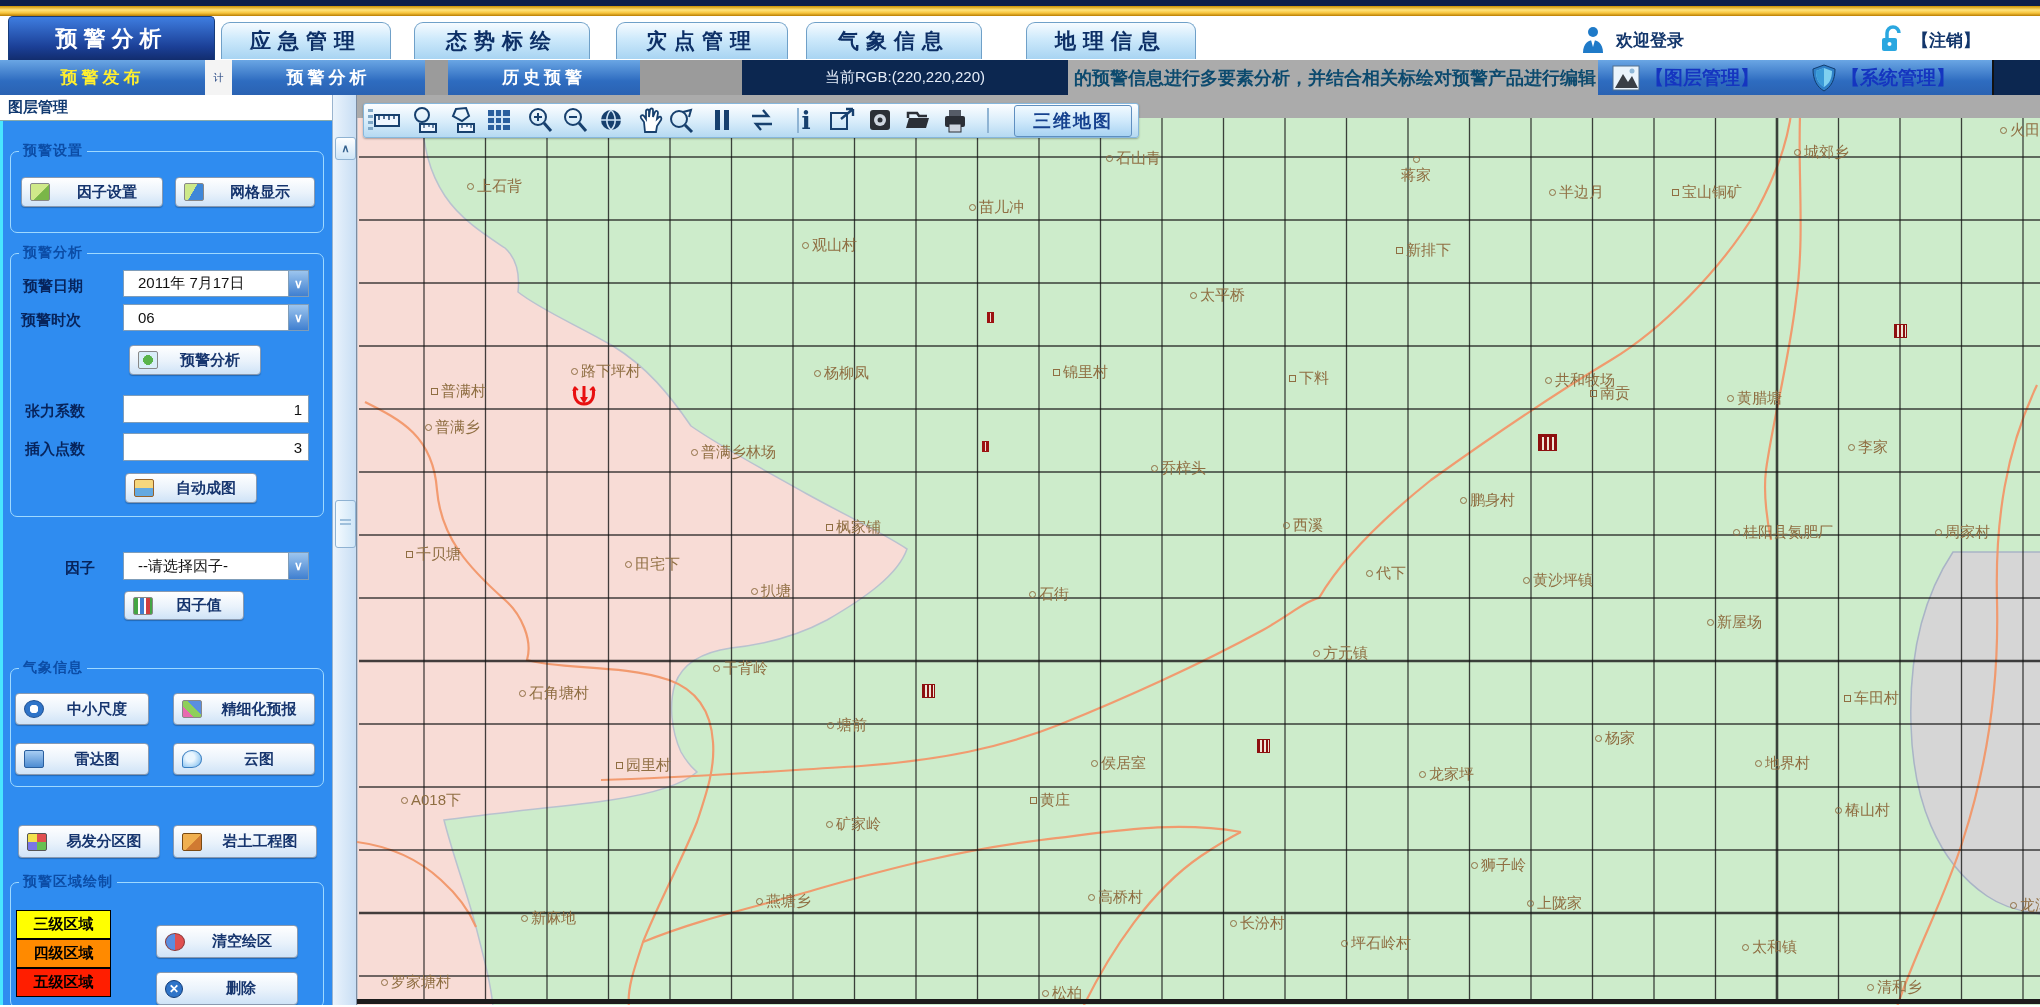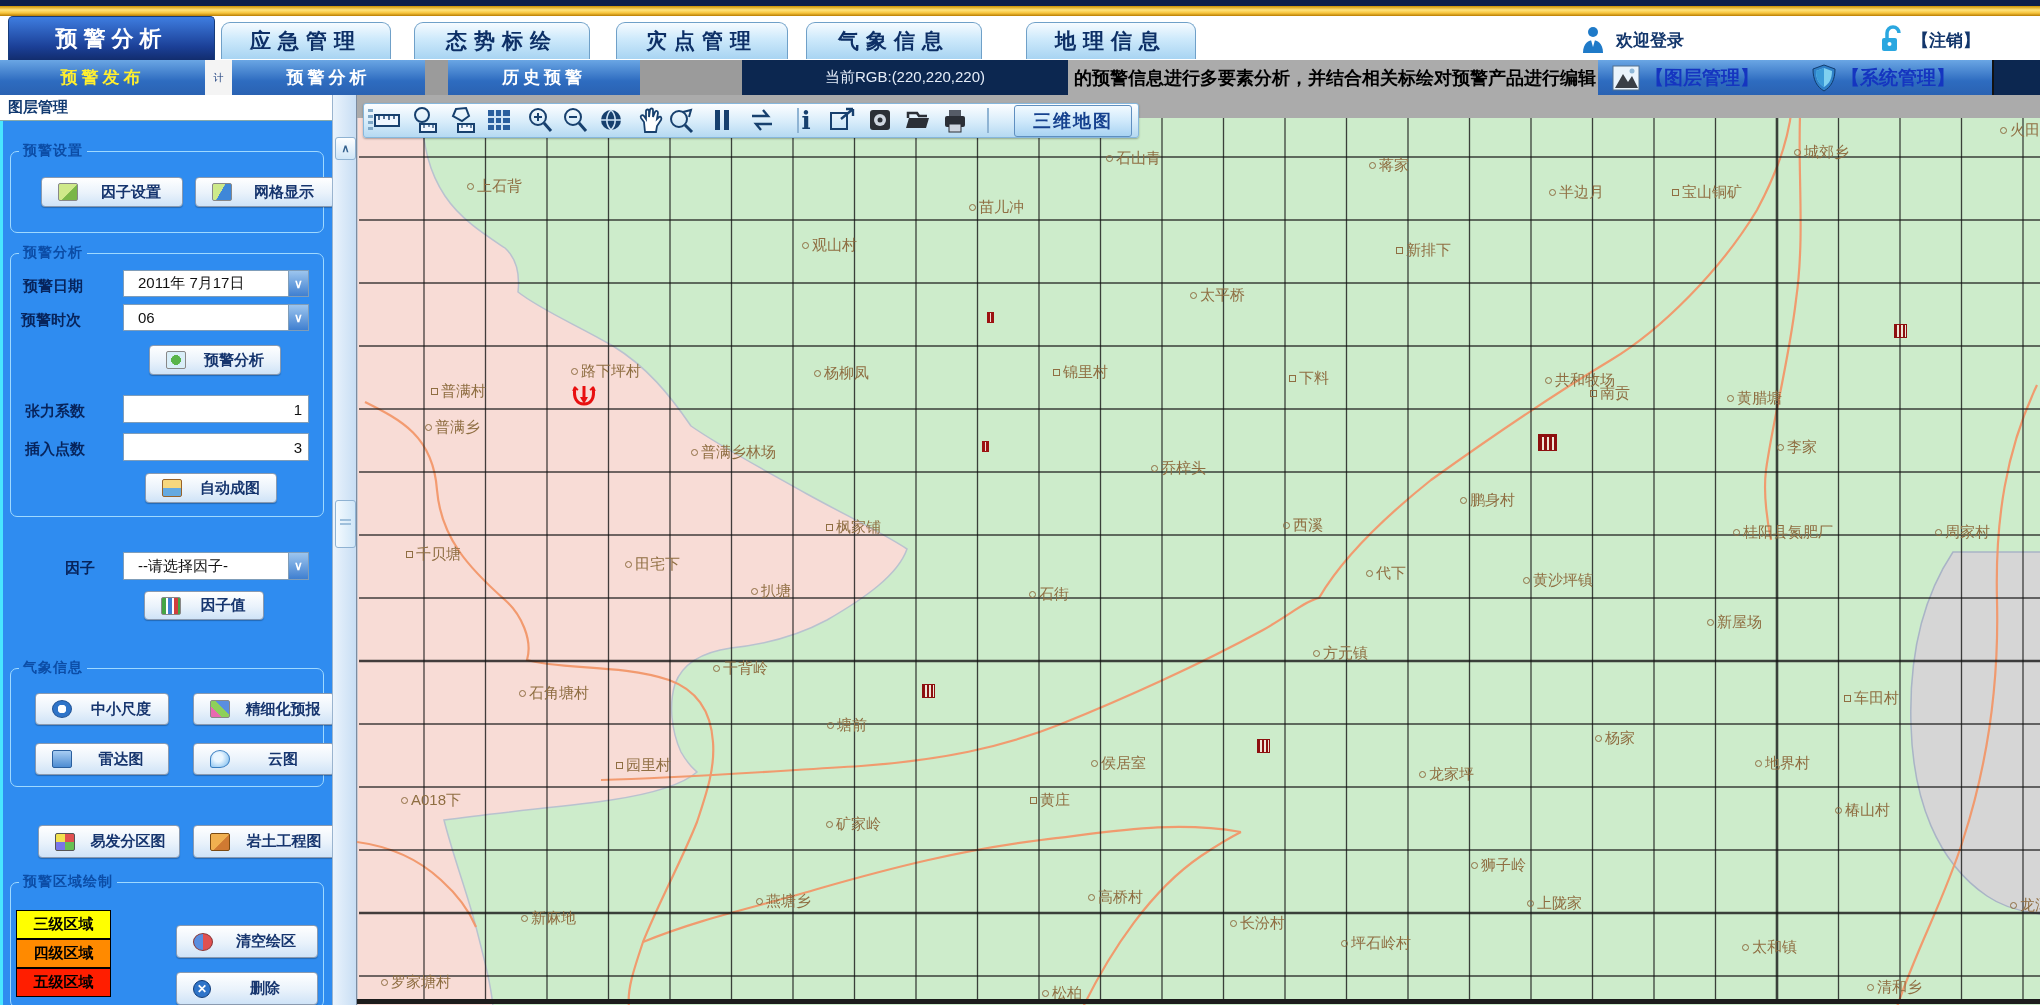--- a/index.html
+++ b/index.html
@@ -25,39 +25,39 @@
   .subtab{position:absolute;top:0;height:35px;display:flex;align-items:center;justify-content:center;
         color:#fff;font:bold 17px "Liberation Sans",sans-serif;letter-spacing:4px;
         background:linear-gradient(#6aa6e4,#2e6cc0 60%,#2a62b2);}
   .subtab.active{color:#ffef2e;}
   .ws{position:absolute;top:0;height:35px;background:#f4f4f4;color:#1c3f7e;font:10px "Liberation Sans",sans-serif;
       display:flex;align-items:center;justify-content:center;}
   .gs{position:absolute;top:0;height:35px;background:#9b9b9b;}
   .rgbbox{position:absolute;left:742px;top:0;width:326px;height:35px;background:#0c2750;
       color:#e4ecf8;font:15px "Liberation Sans",sans-serif;display:flex;align-items:center;justify-content:center;}
   .graybar{position:absolute;left:1068px;top:0;width:972px;height:35px;background:#ababab;
-      color:#000000;font:bold 18px "Liberation Sans",sans-serif;display:flex;align-items:center;
+      color:#0c4a6e;font:bold 18px "Liberation Sans",sans-serif;display:flex;align-items:center;
       white-space:nowrap;overflow:hidden;padding-left:6px;box-sizing:border-box;}
   .row2-bluepad{position:absolute;left:1598px;top:0;width:394px;height:35px;
       background:linear-gradient(#6aa6e4,#2e6cc0 60%,#2a62b2);}
   .row2-end{position:absolute;left:1992px;top:0;width:48px;height:35px;background:#0c2750;border-left:2px solid #111;}
   .mgr-btn{position:absolute;top:3px;height:30px;display:flex;align-items:center;gap:5px;
       color:#1535c0;font:bold 19px "Liberation Sans",sans-serif;cursor:pointer;}
   
   .sidebar{position:absolute;left:0;top:95px;width:332px;height:912px;}
   .sb-title{position:absolute;left:0;top:0;width:332px;height:26px;background:#fff;border-bottom:1px solid #8aa;
       color:#123a70;font:bold 15px "Liberation Sans",sans-serif;display:flex;align-items:center;padding-left:8px;box-sizing:border-box;}
   .sb-panel{position:absolute;left:0;top:26px;width:332px;height:886px;background:#2f8cf0;border-left:3px solid #49e6ff;box-sizing:border-box;}
   .grp{position:absolute;left:7px;width:312px;border:1px solid #9fd9ff;border-radius:7px;}
   .grp-title{position:absolute;top:-10px;left:8px;background:#2f8cf0;padding:0 4px;
       color:#0c4da6;font:bold 14px "Liberation Sans",sans-serif;letter-spacing:1px;}
   .sbtn{position:absolute;display:flex;align-items:center;justify-content:flex-start;gap:8px;
       background:linear-gradient(#ffffff,#e9f2fb 55%,#cfe3f7);border:1px solid #8a9ab0;border-radius:4px;
-      color:#16356e;font:bold 15px "Liberation Sans",sans-serif;box-sizing:border-box;padding-left:16px;cursor:pointer;
-      box-shadow:0 1px 1px rgba(0,0,0,.25);margin-left:20px;}
+      color:#16356e;font:bold 15px "Liberation Sans",sans-serif;box-sizing:border-box;padding-left:8px;cursor:pointer;
+      box-shadow:0 1px 1px rgba(0,0,0,.25);}
   .sbtn .lbl{flex:1;text-align:center;padding-right:6px;}
   .flbl{position:absolute;color:#07245c;font:bold 15px "Liberation Sans",sans-serif;}
   .dd{position:absolute;background:#fff;border:1px solid #7f9db9;display:flex;align-items:center;box-sizing:border-box;}
   .dd .val{flex:1;padding-left:14px;color:#111;font:15px "Liberation Sans",sans-serif;white-space:nowrap;overflow:hidden;}
   .dd .arr{width:19px;align-self:stretch;background:linear-gradient(#9cc5ee,#3f7fd0);border-left:1px solid #7f9db9;
       color:#fff;font:bold 12px "Liberation Sans",sans-serif;display:flex;align-items:center;justify-content:center;}
   .tin{position:absolute;border:1px solid #7f9db9;background:#fff;color:#111;
       font:15px "Liberation Sans",sans-serif;text-align:right;padding-right:6px;box-sizing:border-box;}
   .zone{position:absolute;left:13px;width:95px;height:29px;border:1px solid #000;box-sizing:border-box;
       color:#000;font:bold 15px "Liberation Sans",sans-serif;display:flex;align-items:center;justify-content:center;cursor:pointer;}
@@ -367,21 +367,21 @@
           <span>上石背</span>
         </div>
         <div class="mlabel" style="left: 612px; top: 103px;">
           <span class="mk-c"></span>
           <span>苗儿冲</span>
         </div>
         <div class="mlabel" style="left: 749px; top: 54px;">
           <span class="mk-c"></span>
           <span>石山青</span>
         </div>
-        <div class="mlabel" style="left: 1012px; top: 61px;">
+        <div class="mlabel" style="left: 1044px; top: 61px; flex-direction: column;">
           <span class="mk-c"></span>
           <span>蒋家</span>
         </div>
         <div class="mlabel" style="left: 1437px; top: 48px;">
           <span class="mk-c"></span>
           <span>城郊乡</span>
         </div>
         <div class="mlabel" style="left: 1643px; top: 26px;">
           <span class="mk-c"></span>
           <span>火田</span>
@@ -435,21 +435,21 @@
           <span>路下坪村</span>
         </div>
         <div class="mlabel" style="left: 74px; top: 287px;">
           <span class="mk-s"></span>
           <span>普满村</span>
         </div>
         <div class="mlabel" style="left: 68px; top: 323px;">
           <span class="mk-c"></span>
           <span>普满乡</span>
         </div>
-        <div class="mlabel" style="left: 1420px; top: 343px;">
+        <div class="mlabel" style="left: 1491px; top: 343px;">
           <span class="mk-c"></span>
           <span>李家</span>
         </div>
         <div class="mlabel" style="left: 334px; top: 348px;">
           <span class="mk-c"></span>
           <span>普满乡林场</span>
         </div>
         <div class="mlabel" style="left: 794px; top: 364px;">
           <span class="mk-c"></span>
           <span>乔梓头</span>

